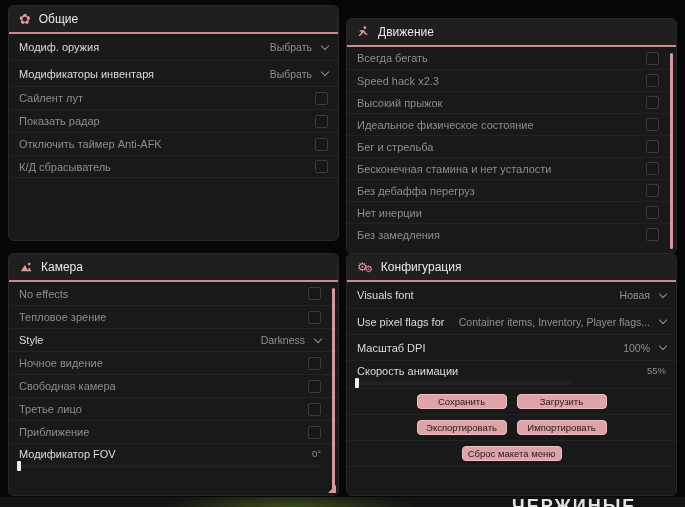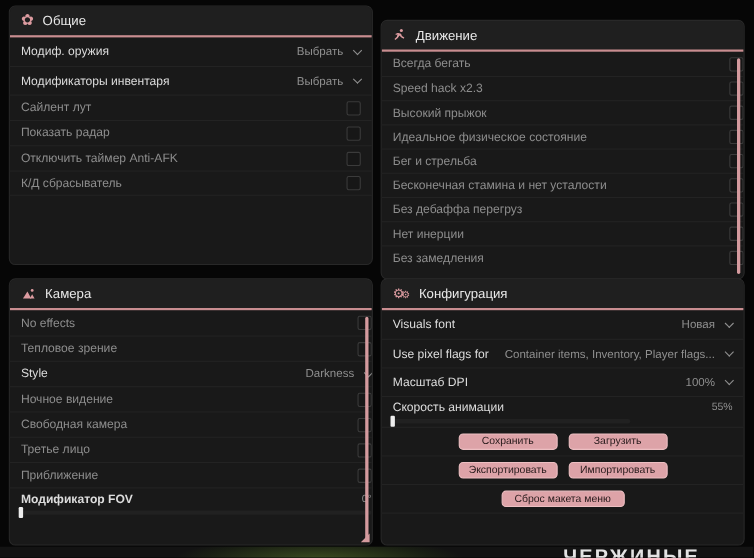--- a/index.html
+++ b/index.html
@@ -18,42 +18,42 @@
     background:#1f1f1f;border-bottom:2px solid #c98d90;cursor:move;
   }
   .ptitle{color:#e8e8e8;font-size:12px;font-weight:normal}
   .icon{color:#dc9ba0;font-family:"DejaVu Sans",sans-serif;line-height:1;display:inline-flex;align-items:center}
   .pbody{position:relative}
   .row{
     display:flex;align-items:center;justify-content:space-between;
     padding:0 10px;box-sizing:border-box;
   }
   .row + .row{border-top:1px solid #232323}
-  .pad-sb .row{padding-right:0}
+  .pad-sb .row{padding-right:17px}
   .lbl{font-size:11px;color:#8d8d8d;white-space:nowrap}
   .lbl.on{color:#dcdcdc}
   .cb{width:11px;height:11px;border:1px solid #3b3b3b;border-radius:2px;background:#171717;flex:none}
   .dd{display:flex;align-items:center;color:#8f8f8f;font-size:10.5px;cursor:pointer;white-space:nowrap}
   .chev{
     width:5px;height:5px;border-right:1.5px solid #8f8f8f;border-bottom:1.5px solid #8f8f8f;
     transform:rotate(45deg);margin-left:10px;margin-top:-3px;display:inline-block;flex:none;
   }
   .sliderrow{flex-direction:column;align-items:stretch;justify-content:center;gap:4px}
   .slhead{display:flex;justify-content:space-between;align-items:center}
   .slval{font-size:9.5px;color:#8f8f8f}
   .track{position:relative;height:4px;background:#212121;border-radius:2px;cursor:pointer}
   .fill{position:relative;height:4px;background:#d9a0a5;border-radius:2px;min-width:2px}
   .handle{position:absolute;right:-2px;top:-3px;width:4px;height:10px;background:#ededed;border-radius:1px}
   .scrollbar{position:absolute;width:3px;border-radius:2px;background:#d49a9e;cursor:pointer}
   .btnrow{display:flex;justify-content:center;align-items:center;gap:10px;border-top:1px solid #232323}
   .btn{
     background:#dda3a8;border:1px solid #edbfc2;border-radius:4px;color:#271a1b;
     font-size:9.5px;font-family:inherit;height:15px;line-height:12px;padding:0;cursor:pointer;
   }
-  .w90{width:90px}.w100{width:112px}
+  .w90{width:90px}.w100{width:100px}
   .resize{
     position:absolute;right:2px;bottom:2px;width:0;height:0;
     border-left:8px solid transparent;border-bottom:8px solid #d49a9e;cursor:nwse-resize;
   }
   .bottomstrip{
     position:absolute;left:0;top:497px;width:685px;height:10px;
     background:
       radial-gradient(170px 26px at 290px 12px, rgba(96,128,44,.55), rgba(44,64,22,.28) 60%, transparent 78%),
       #131313;
   }
@@ -193,21 +193,21 @@
     <div class="row" style="height:23px">
       <span class="lbl">Третье лицо</span>
       <span class="cb"></span>
     </div>
     <div class="row" style="height:23px">
       <span class="lbl">Приближение</span>
       <span class="cb"></span>
     </div>
     <div class="row sliderrow" style="height:28px">
       <span class="slhead">
-        <span class="lbl on" style="font-weight:bold">Модификатор FOV</span>
+        <span class="lbl on" style="font-weight:normal">Модификатор FOV</span>
         <span class="slval">0°</span>
       </span>
       <span class="track">
         <span class="fill" style="width: 1%;">
           <span class="handle"></span>
         </span>
       </span>
     </div>
   </div>
   <div class="scrollbar" style="right:3px;top:34px;bottom:4px"></div>

